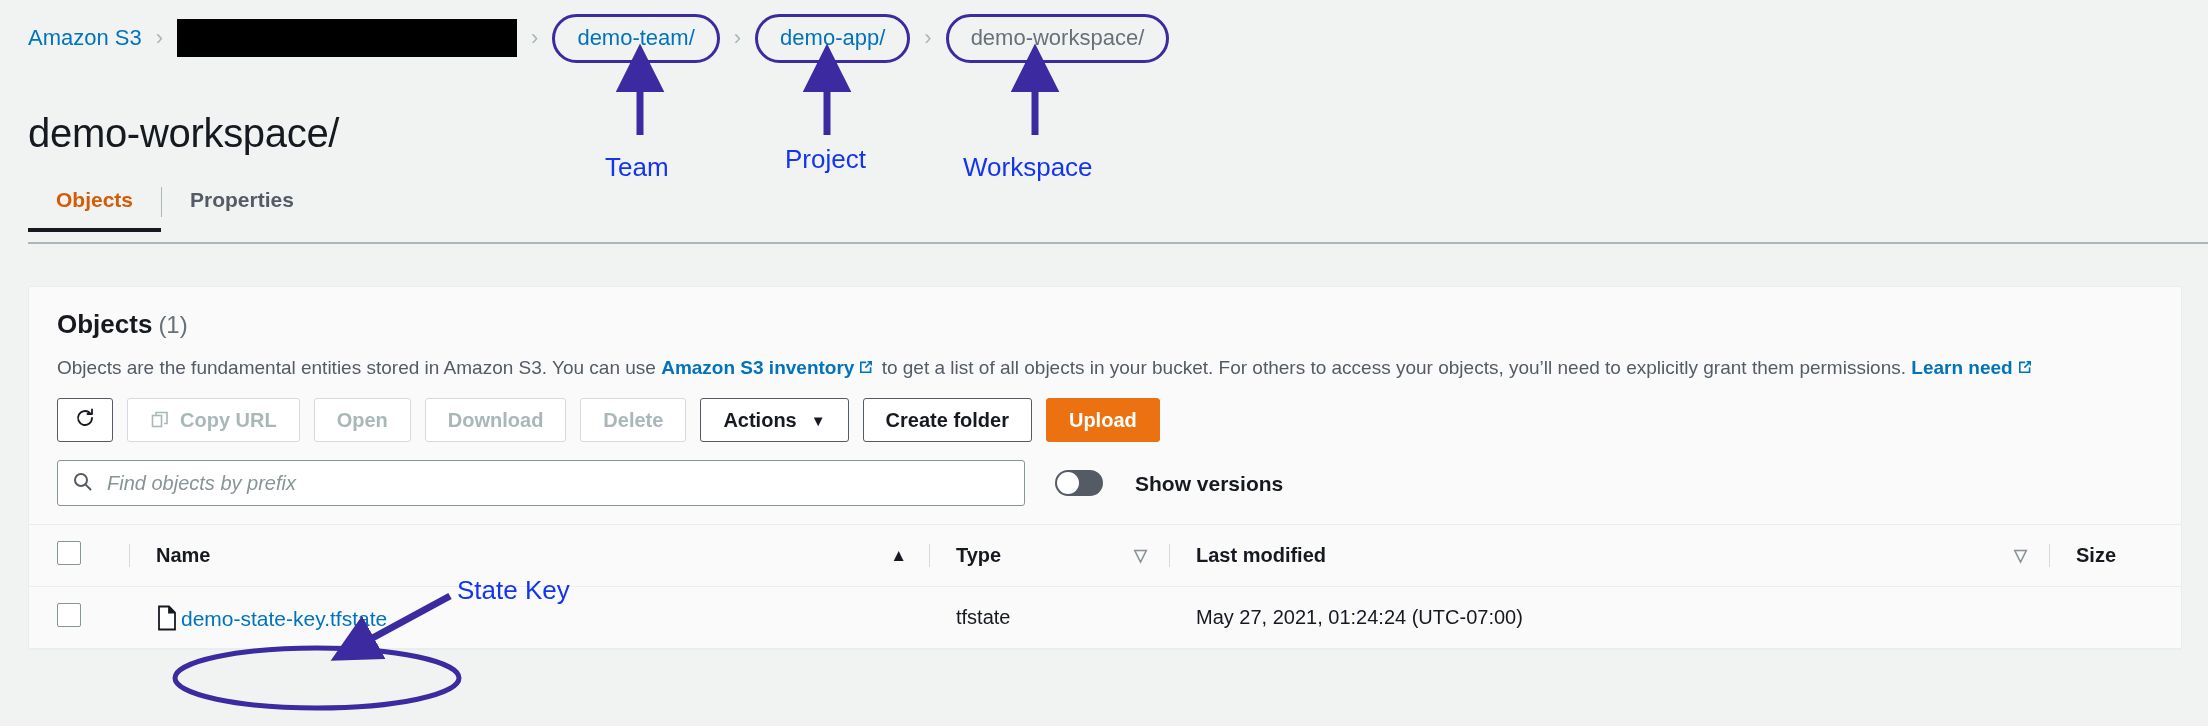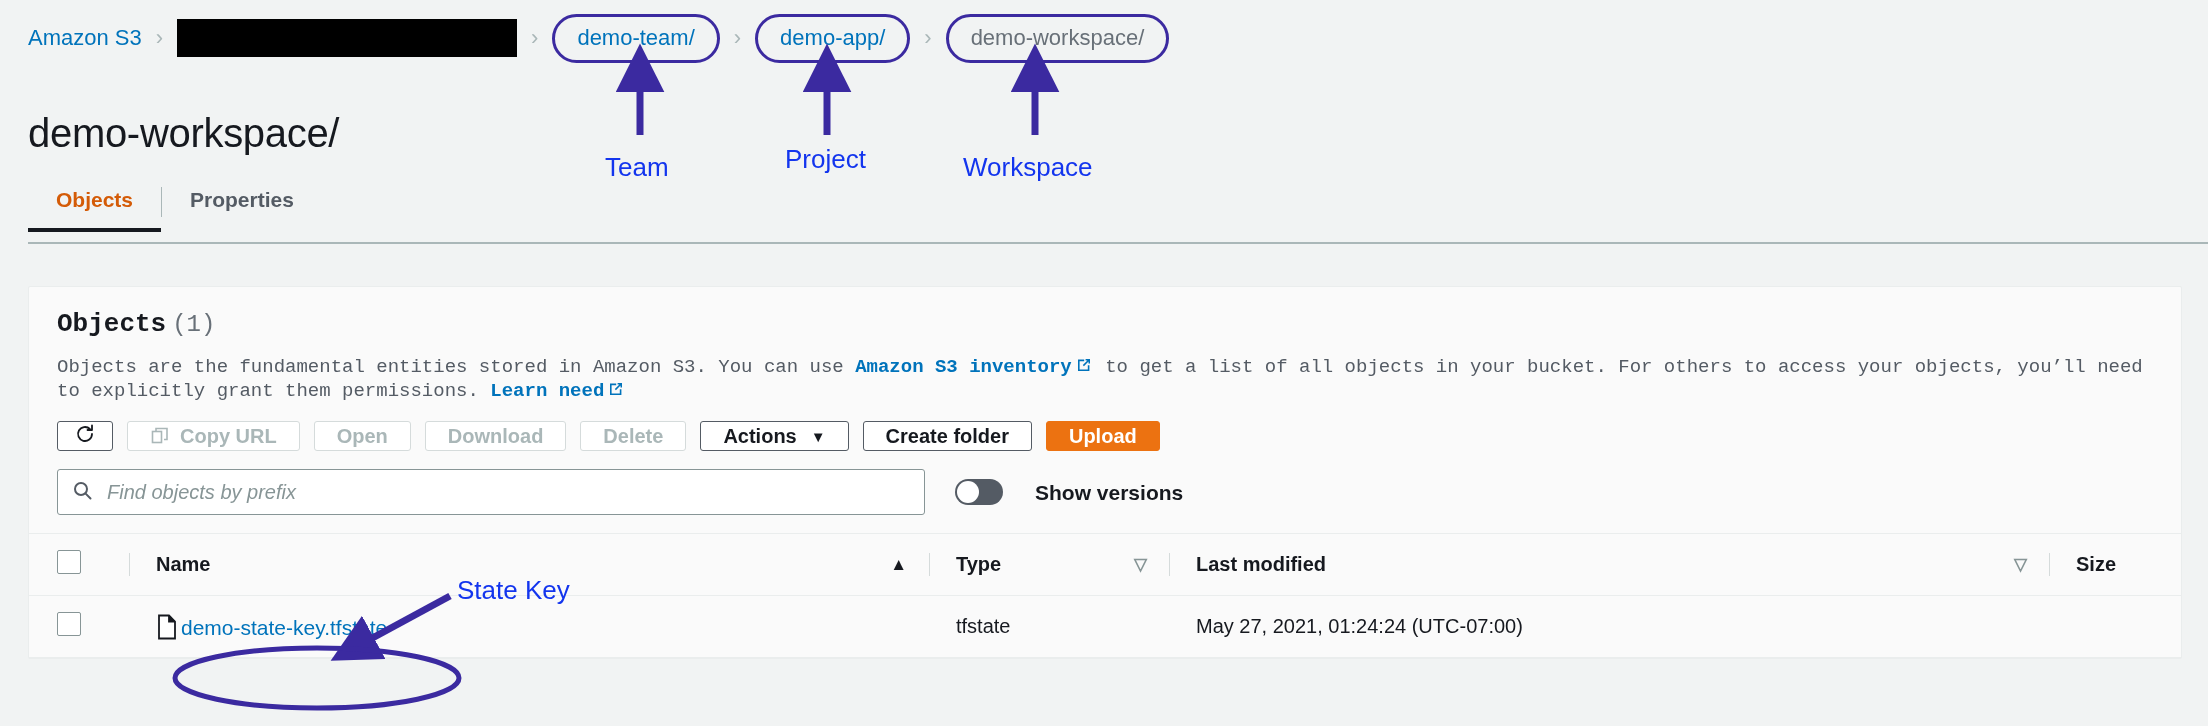--- a/index.html
+++ b/index.html
@@ -115,21 +115,20 @@
     position: absolute;
     left: 28px;
     top: 286px;
     width: 2152px;
     background: #fafafa;
     border: 1px solid #eaeded;
     border-radius: 2px;
   }
   .panel-head {
     padding: 22px 28px 0 28px;
-    font-family: Liberation Mono, monospace;
   }
   .panel-title {
     font-size: 26px;
     font-weight: bold;
     color: #16191f;
   }
   .panel-count {
     font-size: 24px;
     font-weight: normal;
     color: #687078;
@@ -157,21 +156,21 @@
   .ext-icon svg { display:block; }
 
   
   .toolbar {
     display: flex;
     align-items: center;
     gap: 14px;
     padding: 18px 28px 0 28px;
   }
   .btn {
-    height: 30px;
+    height: 44px;
     min-width: 56px;
     border-radius: 3px;
     border: 1px solid #545b64;
     background: #fff;
     color: #16191f;
     font-size: 20px;
     font-weight: bold;
     font-family: "Liberation Sans", sans-serif;
     display: inline-flex;
     align-items: center;
@@ -199,21 +198,21 @@
   .copy-glyph { margin-right: 10px; display:inline-flex; }
 
   
   .searchrow {
     display: flex;
     align-items: center;
     padding: 18px 28px 0 28px;
     gap: 30px;
   }
   .searchbox {
-    width: 868px;
+    width: 968px;
     height: 46px;
     border: 1px solid #879596;
     border-radius: 3px;
     background: #fff;
     display: flex;
     align-items: center;
     padding: 0 14px;
     box-sizing: border-box;
   }
   .searchbox input {

